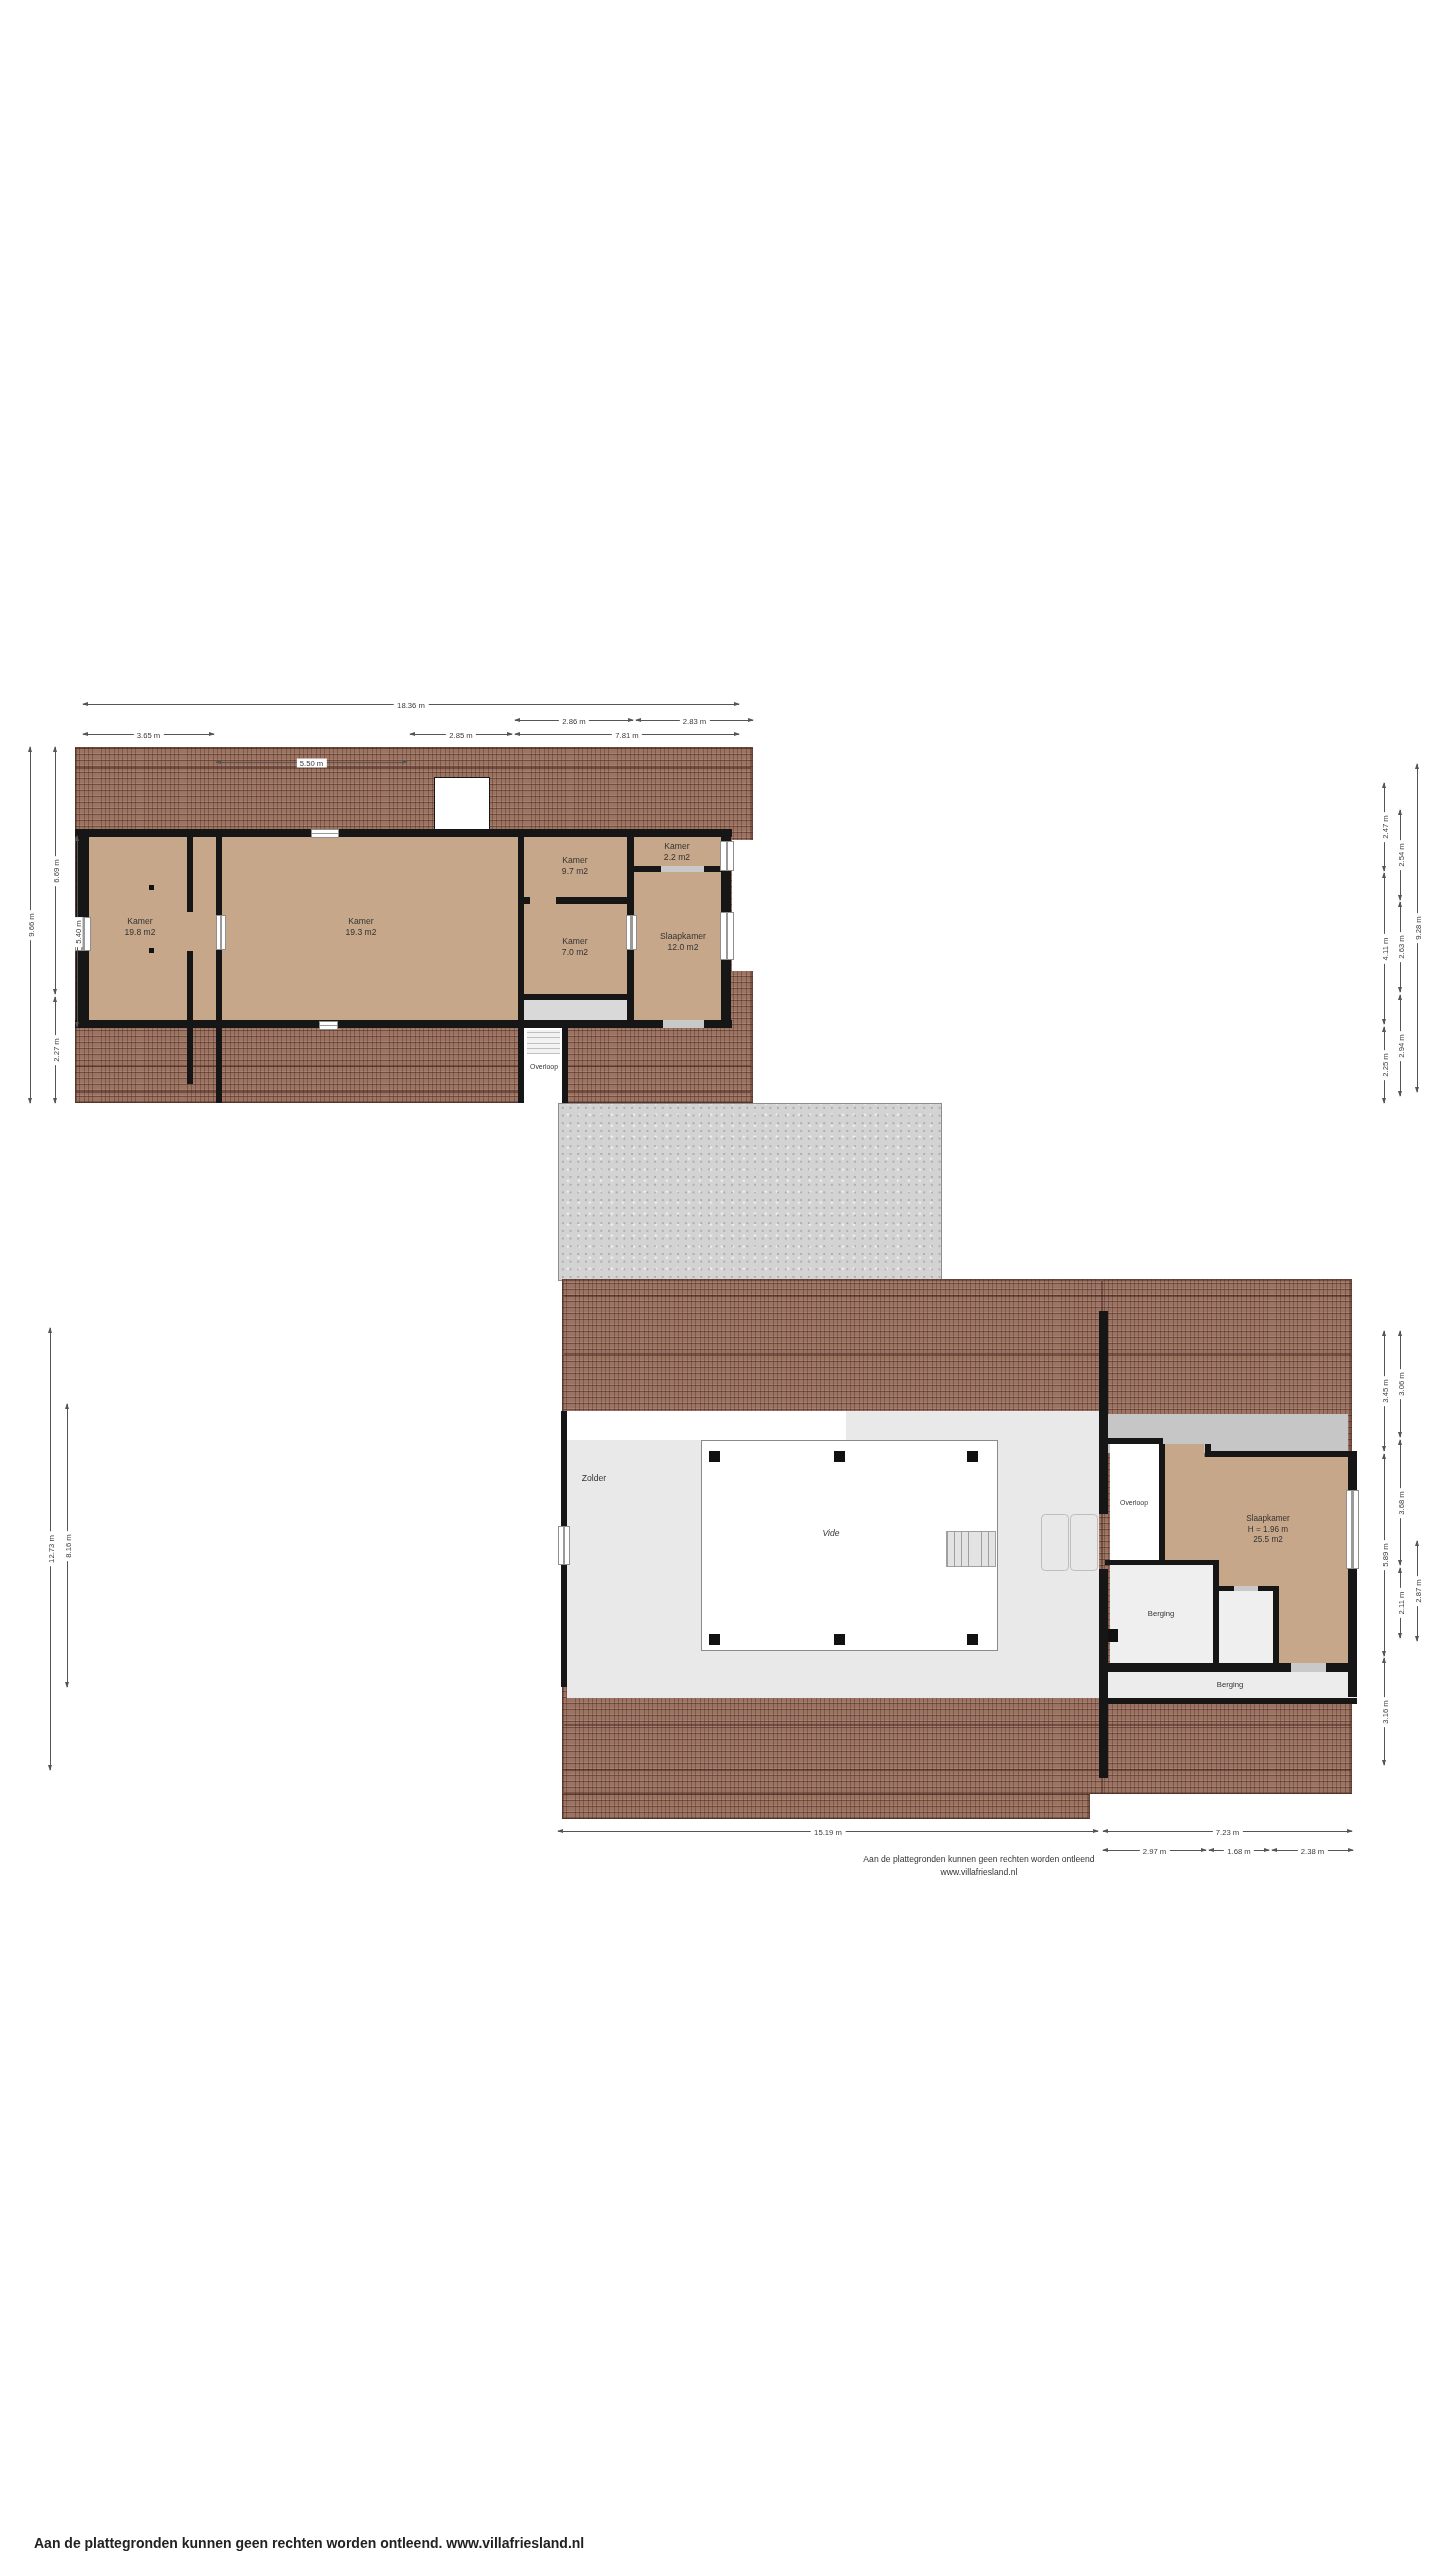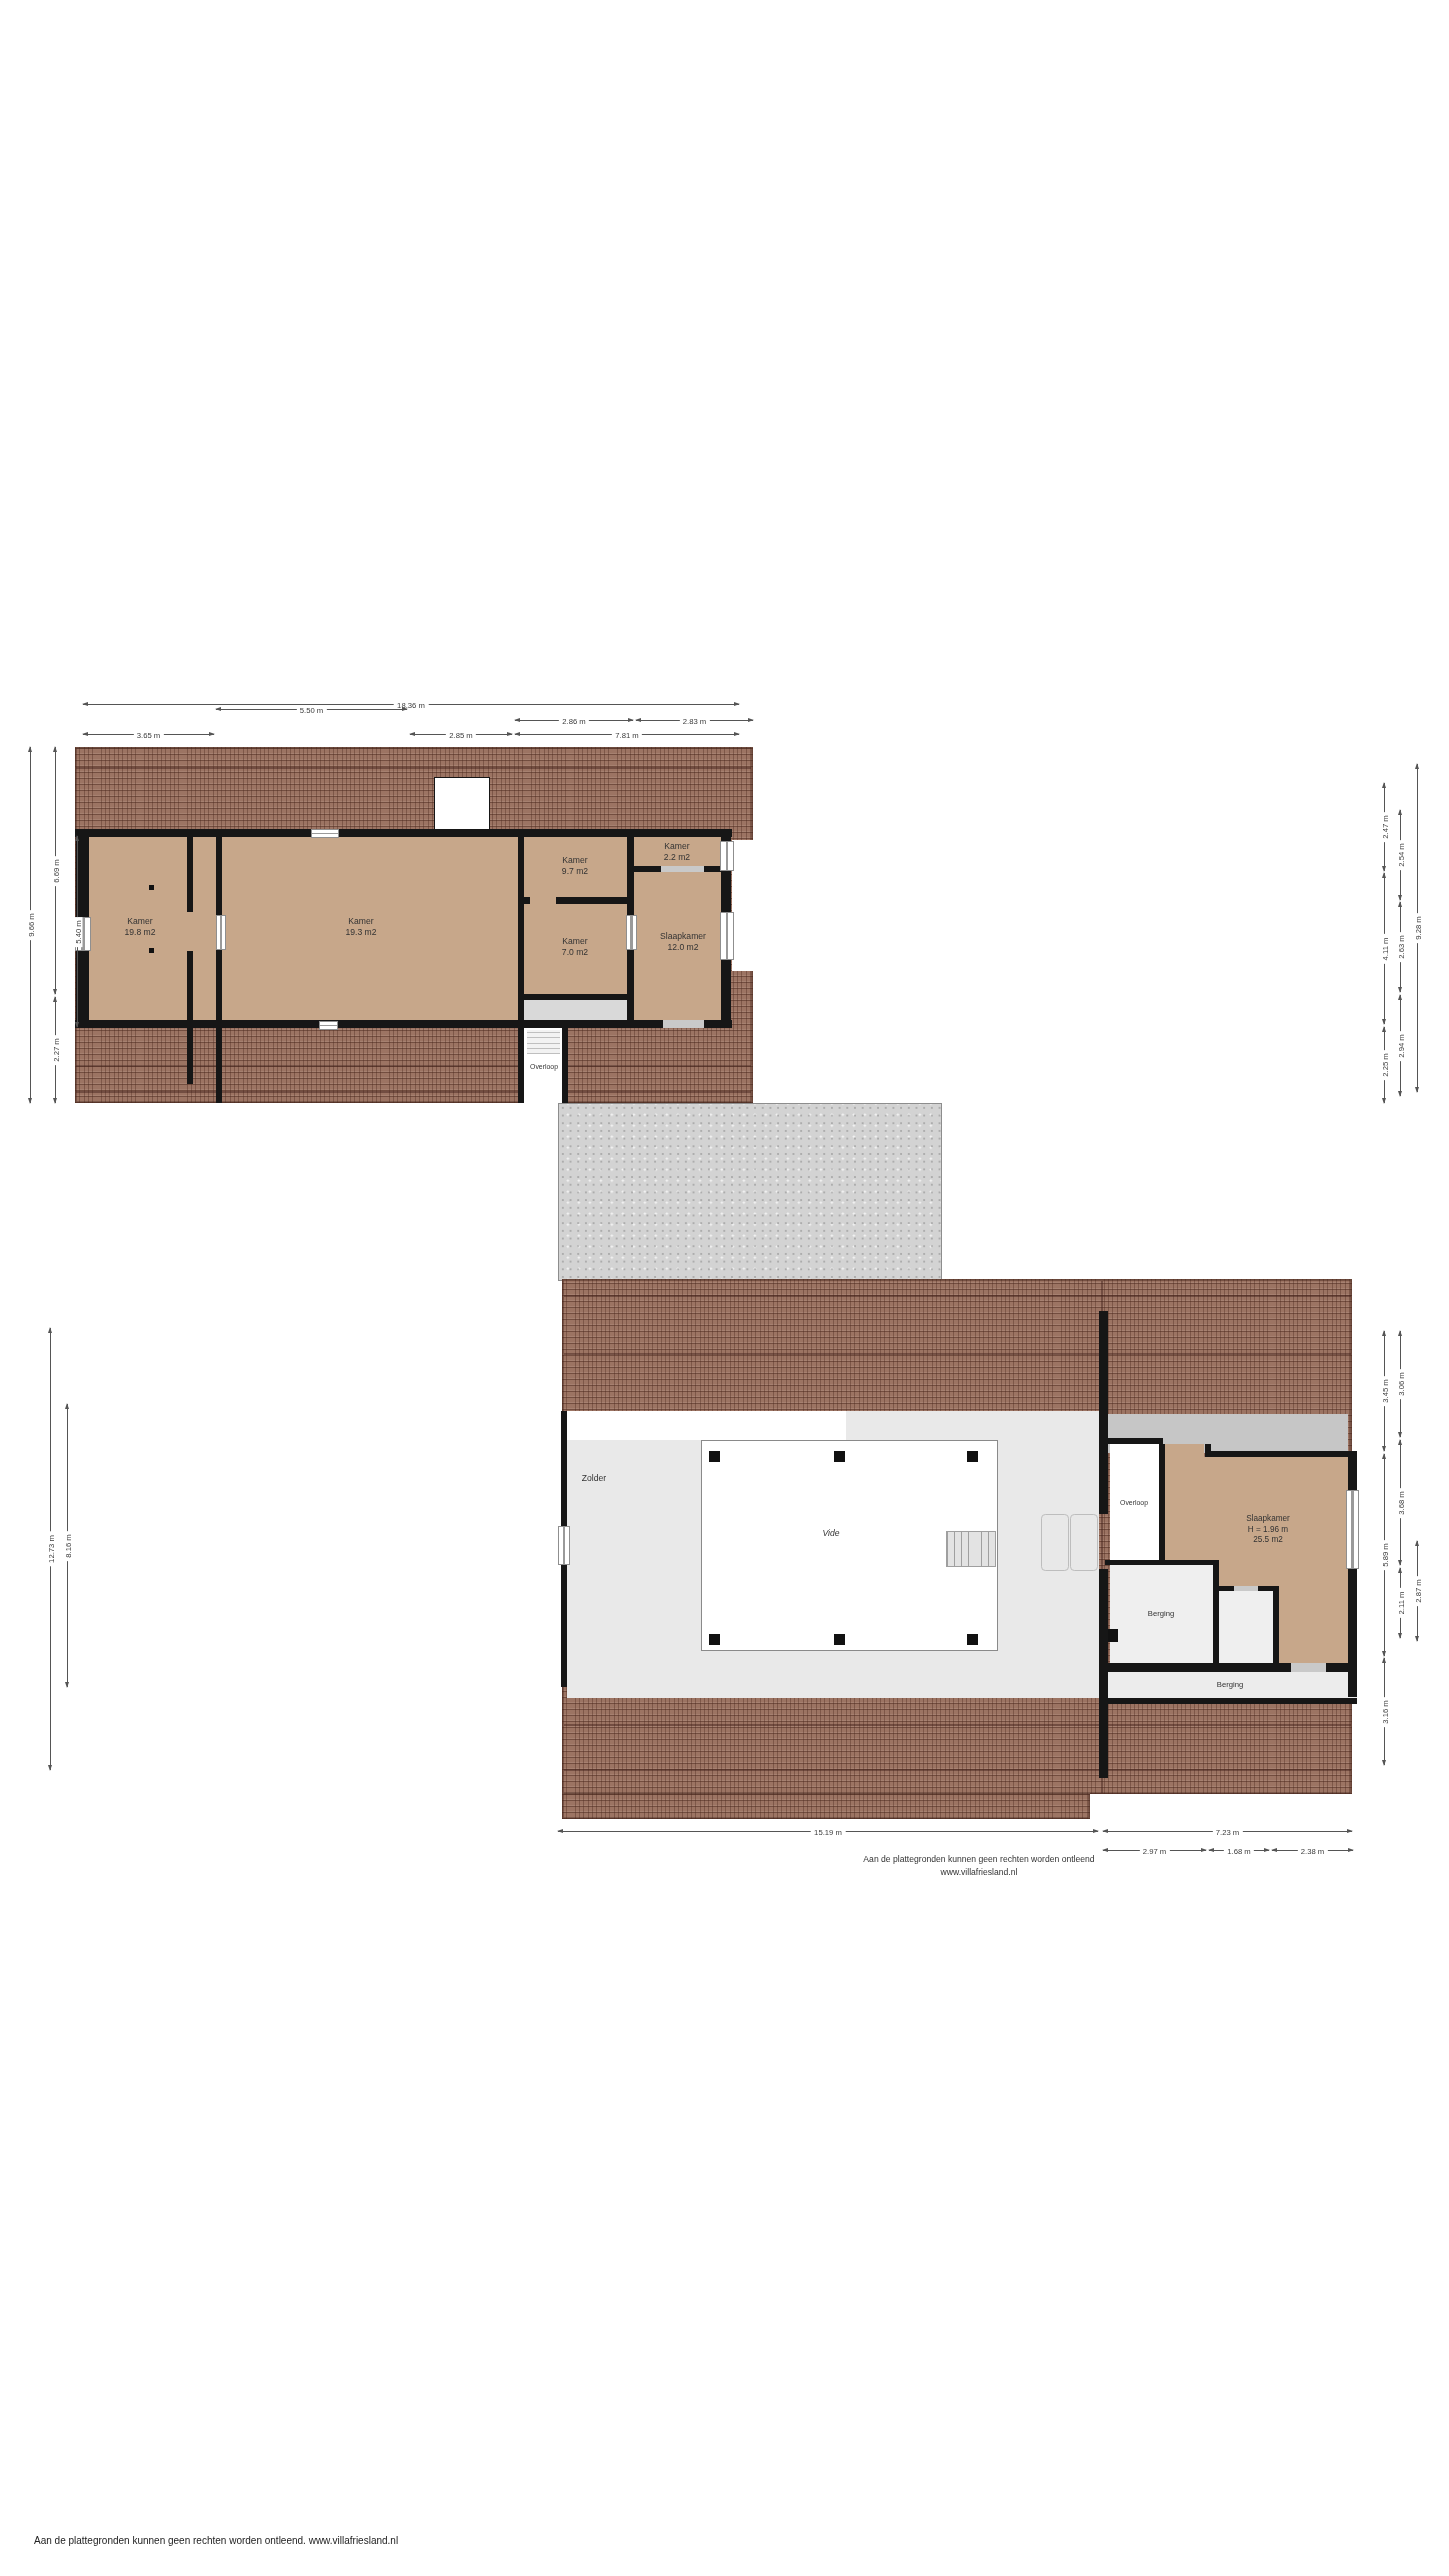--- a/index.html
+++ b/index.html
@@ -50,21 +50,21 @@
   .dimv{position:absolute;width:0;border-left:0.9px solid #555;}
   .dimv::before{content:"";position:absolute;top:-0.9px;left:-3px;width:0;height:0;
      border-left:2.6px solid transparent;border-right:2.6px solid transparent;border-bottom:6px solid #555;}
   .dimv::after{content:"";position:absolute;bottom:-0.9px;left:-3px;width:0;height:0;
      border-left:2.6px solid transparent;border-right:2.6px solid transparent;border-top:6px solid #555;}
   .dimh .dlabel{position:absolute;left:50%;top:0;transform:translate(-50%,-50%);
      background:#fff;padding:0 3.4px;font-size:7.7px;color:#3c3c3c;white-space:nowrap;}
   .dimv .dlabel{position:absolute;left:0;top:50%;transform:translate(-50%,-50%) rotate(-90deg);
      background:#fff;padding:0 3.4px;font-size:7.7px;color:#3c3c3c;white-space:nowrap;}
   .disclaimer{position:absolute;transform:translate(-50%,0);font-size:8.6px;color:#333;text-align:center;line-height:1.5;white-space:nowrap;}
-  .pagefooter{position:absolute;font-size:10px;font-weight:normal;color:#222;white-space:nowrap;}
+  .pagefooter{position:absolute;font-size:14px;font-weight:bold;color:#222;white-space:nowrap;}
 </style>
 </head>
 <body>
 
 <div id="canvas">
 
   <div>
 
     <div class="abs tile" style="left:75px;top:747px;width:678px;height:356px;"></div>
     <div class="abs seam" style="left:76px;top:767px;width:675px;"></div>
@@ -142,21 +142,21 @@
     </div>
     <div class="dimh" style="left:515px;top:720px;width:118px;">
       <span class="dlabel">2.86 m</span>
     </div>
     <div class="dimh" style="left:636px;top:720px;width:117px;">
       <span class="dlabel">2.83 m</span>
     </div>
     <div class="dimh" style="left:83px;top:734px;width:131px;">
       <span class="dlabel">3.65 m</span>
     </div>
-    <div class="dimh" style="left:216px;top:709px;width:191px;">
+    <div class="dimh" style="left:216px;top:762px;width:191px;">
       <span class="dlabel">5.50 m</span>
     </div>
     <div class="dimh" style="left:410px;top:734px;width:102px;text-decoration:underline;">
       <span class="dlabel">2.85 m</span>
     </div>
     <div class="dimh" style="left:515px;top:734px;width:224px;">
       <span class="dlabel">7.81 m</span>
     </div>
 
     <div class="dimv" style="left:30px;top:747px;height:356px;">

